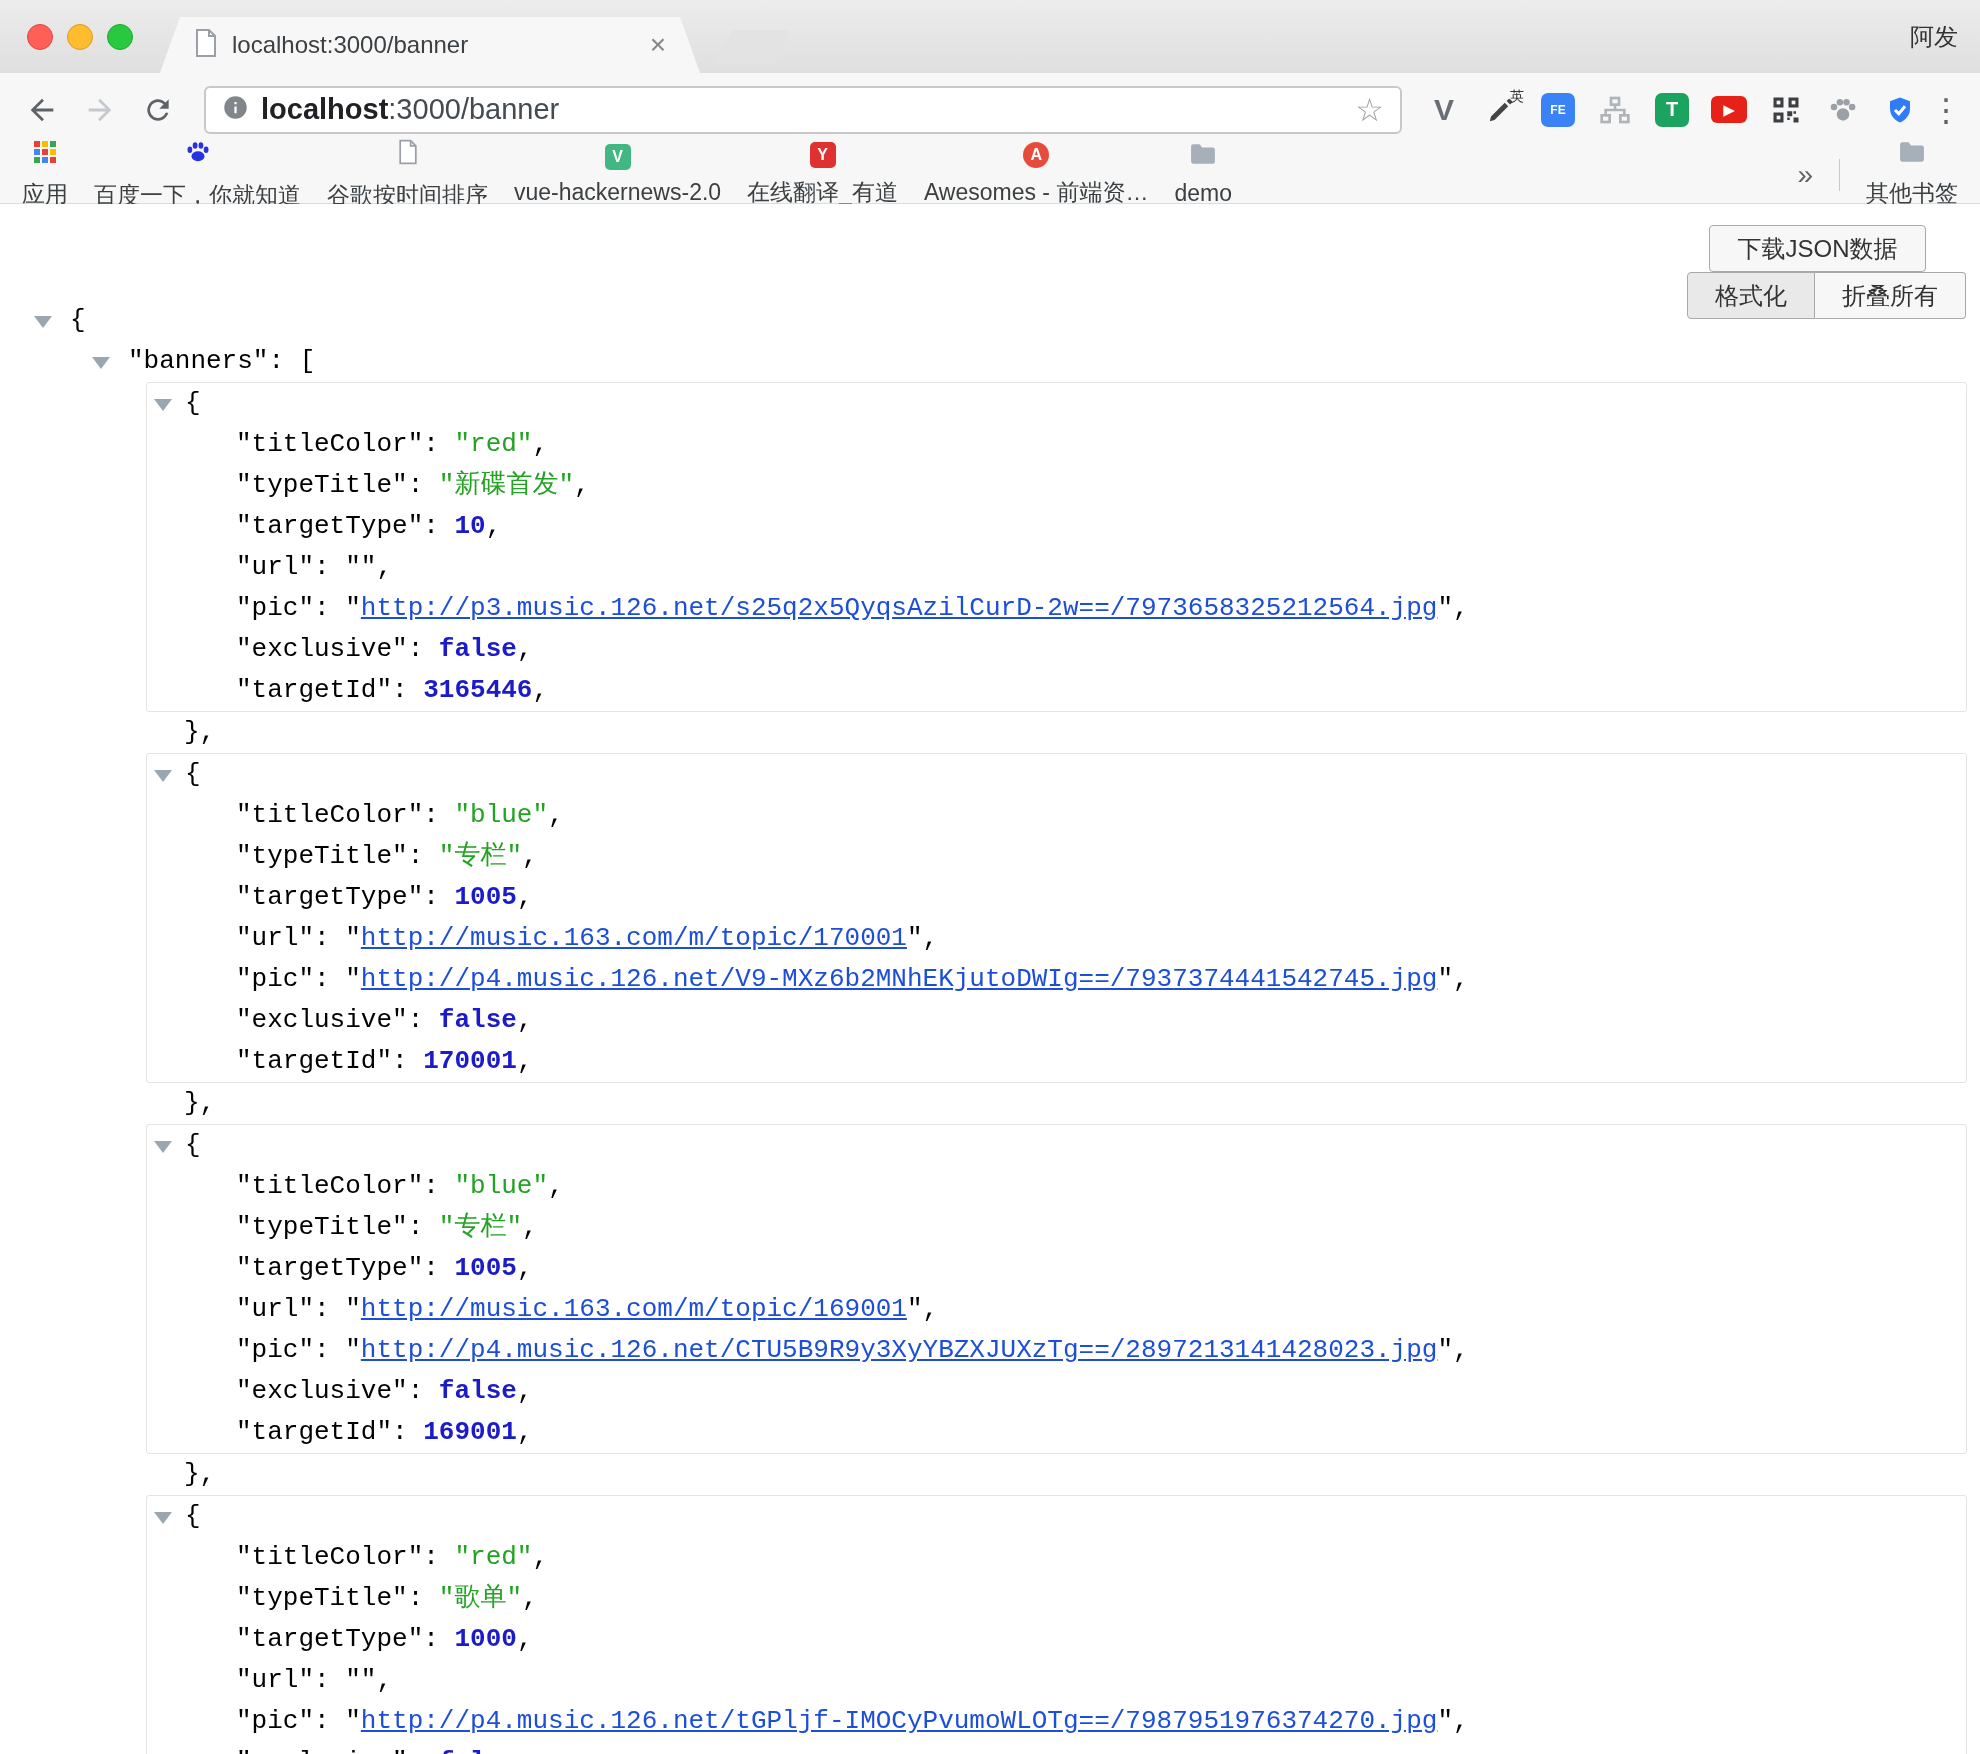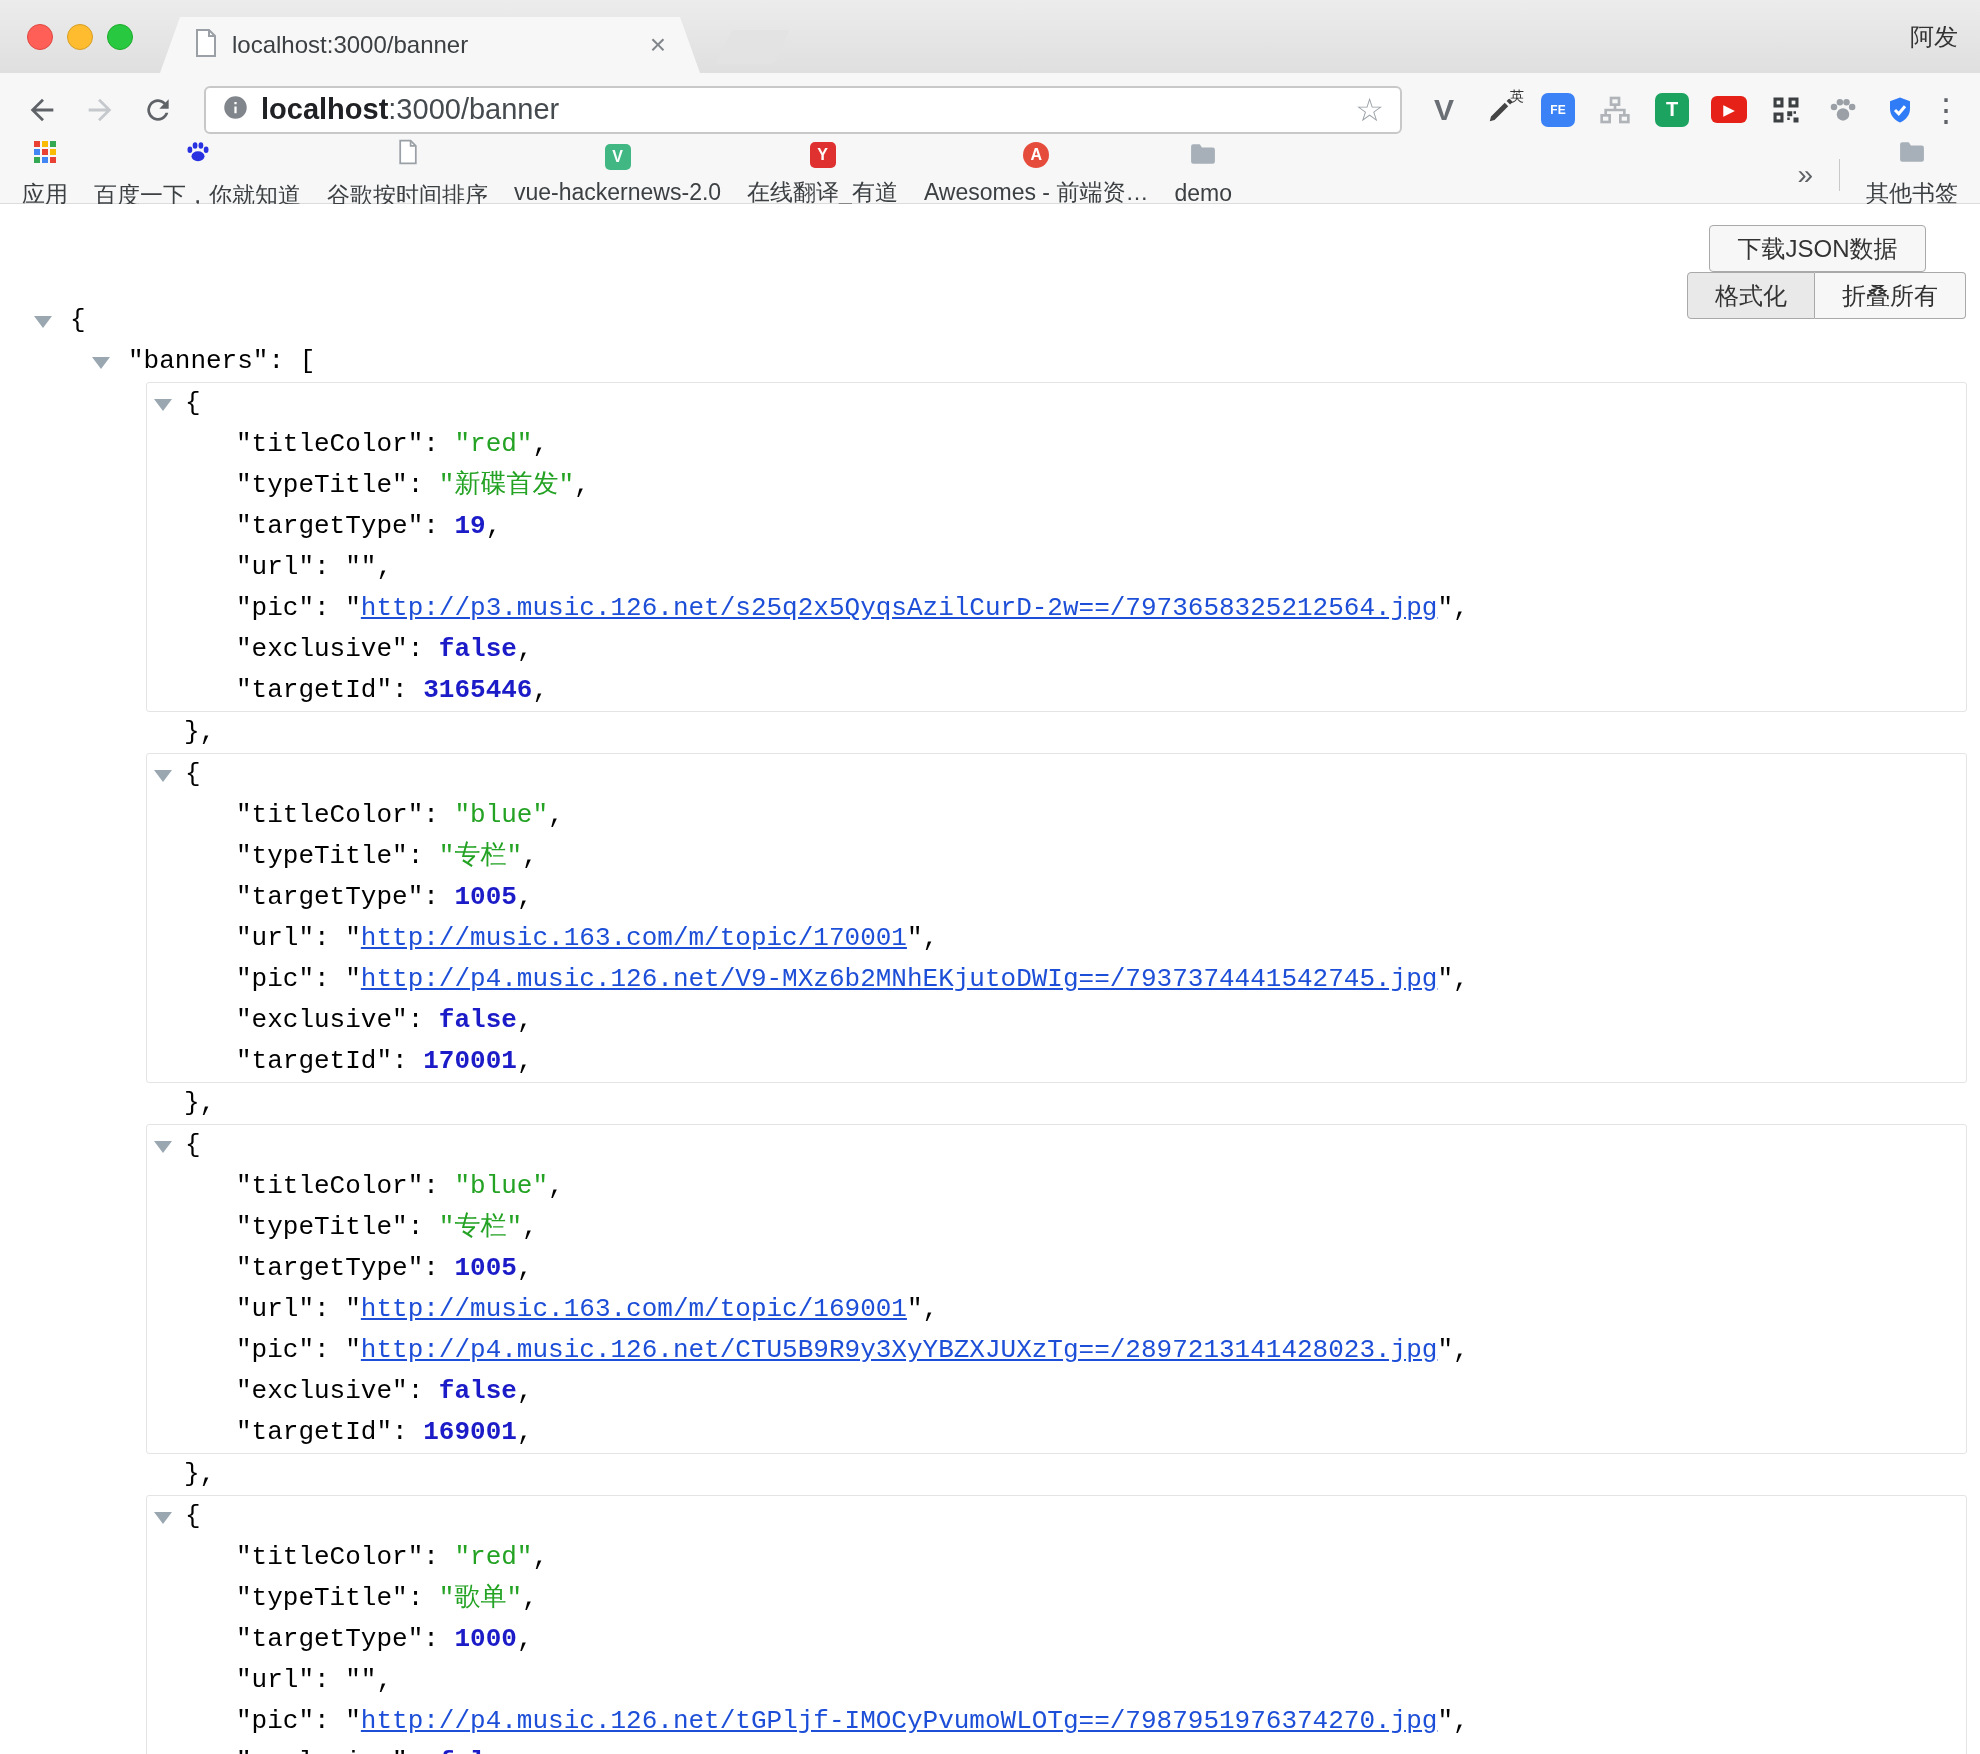--- a/index.html
+++ b/index.html
@@ -278,21 +278,21 @@
         </div>
       </div>
     </div>
     <div class="json-tree">
         <div class="jline l-root"><span class="tri"></span><span class="jpunct">{</span></div>
         <div class="jline l-banners"><span class="tri"></span><span class="jkey">"banners"</span><span class="jpunct">: [</span></div>
         <div class="jbox">
           <div class="jline l-open"><span class="tri"></span><span class="jpunct">{</span></div>
           <div class="jline l-field"><span class="jkey">"titleColor"</span><span class="jpunct">: </span><span class="jstr">"red"</span><span class="jpunct">,</span></div>
           <div class="jline l-field"><span class="jkey">"typeTitle"</span><span class="jpunct">: </span><span class="jstr">"新碟首发"</span><span class="jpunct">,</span></div>
-          <div class="jline l-field"><span class="jkey">"targetType"</span><span class="jpunct">: </span><span class="jnum">19</span><span class="jpunct">,</span></div>
+          <div class="jline l-field"><span class="jkey">"targetType"</span><span class="jpunct">: </span><span class="jnum">10</span><span class="jpunct">,</span></div>
           <div class="jline l-field"><span class="jkey">"url"</span><span class="jpunct">: </span><span class="jpunct">""</span><span class="jpunct">,</span></div>
           <div class="jline l-field"><span class="jkey">"pic"</span><span class="jpunct">: </span><span class="jpunct">"</span><a class="jlink" href="#">http://p3.music.126.net/s25q2x5QyqsAzilCurD-2w==/7973658325212564.jpg</a><span class="jpunct">"</span><span class="jpunct">,</span></div>
           <div class="jline l-field"><span class="jkey">"exclusive"</span><span class="jpunct">: </span><span class="jbool">false</span><span class="jpunct">,</span></div>
           <div class="jline l-field"><span class="jkey">"targetId"</span><span class="jpunct">: </span><span class="jnum">3165446</span><span class="jpunct">,</span></div>
         </div>
         <div class="jline l-close"><span class="jpunct">},</span></div>
         <div class="jbox">
           <div class="jline l-open"><span class="tri"></span><span class="jpunct">{</span></div>
           <div class="jline l-field"><span class="jkey">"titleColor"</span><span class="jpunct">: </span><span class="jstr">"blue"</span><span class="jpunct">,</span></div>
           <div class="jline l-field"><span class="jkey">"typeTitle"</span><span class="jpunct">: </span><span class="jstr">"专栏"</span><span class="jpunct">,</span></div>

